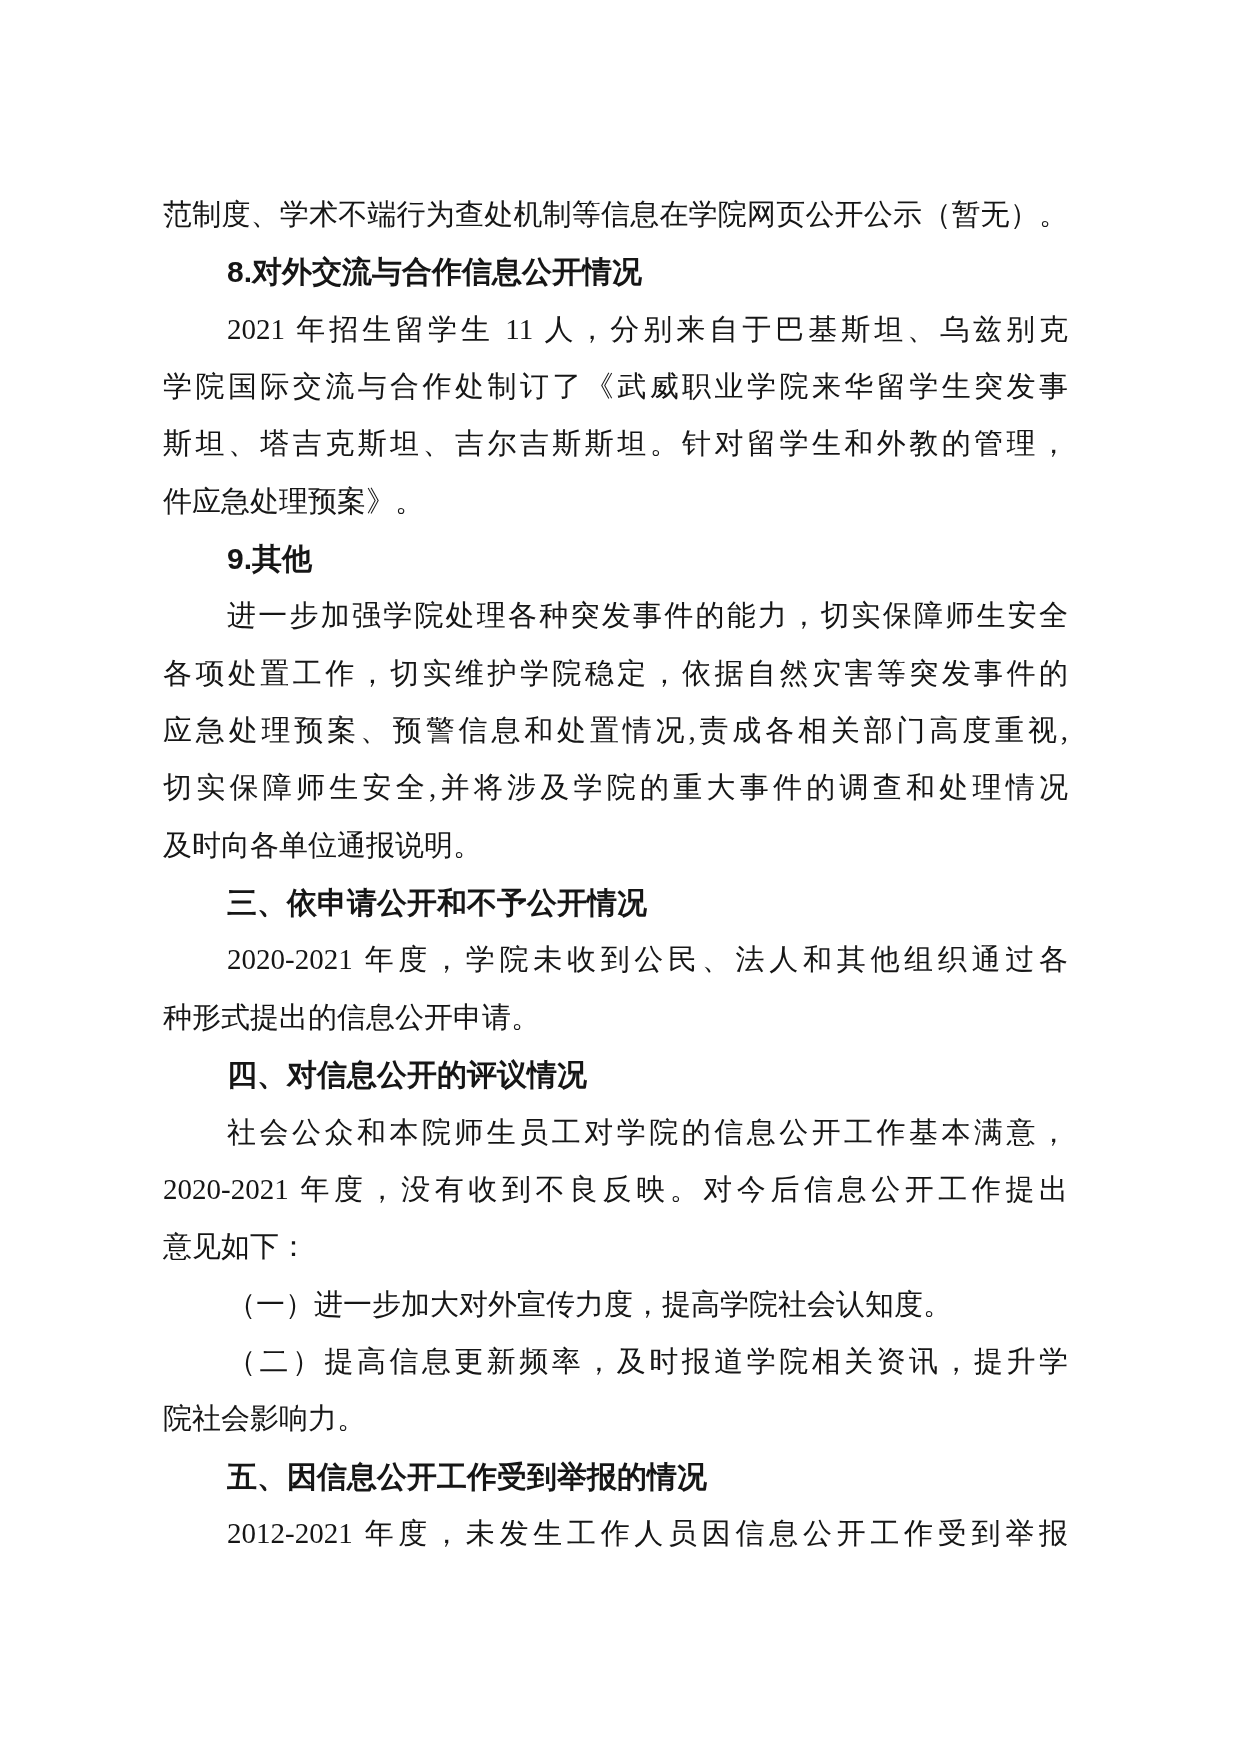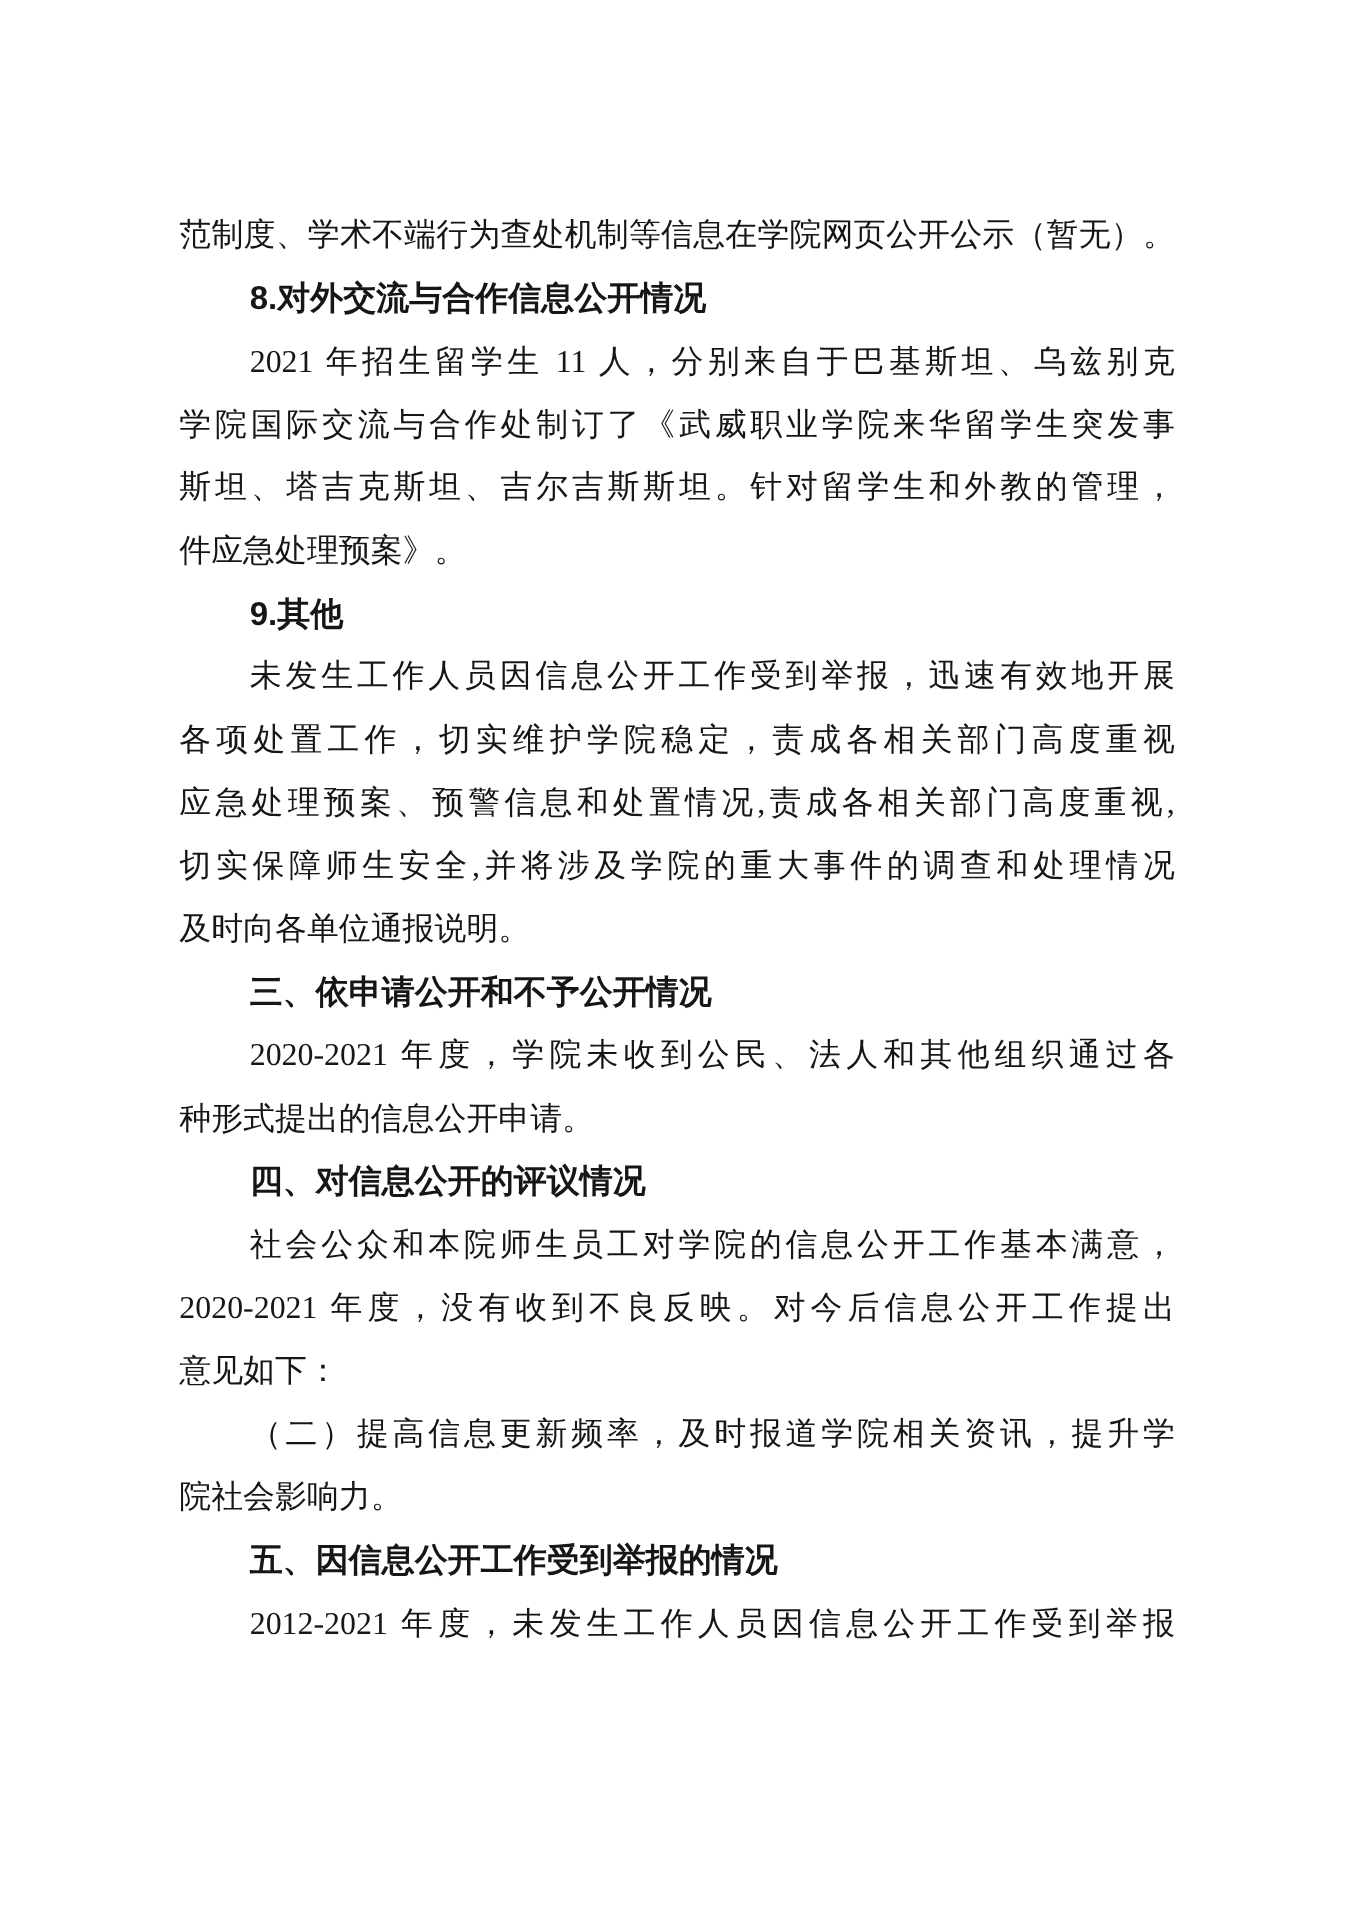--- a/index.html
+++ b/index.html
@@ -51,30 +51,31 @@
 
 <div class="page">
   <div class="content">
     <div class="line body fill">范制度、学术不端行为查处机制等信息在学院网页公开公示（暂无）。</div>
     <div class="line heading indent">8.对外交流与合作信息公开情况</div>
     <div class="line body fill indent">2021 年招生留学生 11 人，分别来自于巴基斯坦、乌兹别克</div>
     <div class="line body fill">学院国际交流与合作处制订了《武威职业学院来华留学生突发事</div>
     <div class="line body fill">斯坦、塔吉克斯坦、吉尔吉斯斯坦。针对留学生和外教的管理，</div>
     <div class="line body">件应急处理预案》。</div>
     <div class="line heading indent">9.其他</div>
-    <div class="line body fill indent">未发生工作人员因信息公开工作受到举报，迅速有效地开展</div>
-    <div class="line body fill">各项处置工作，切实维护学院稳定，责成各相关部门高度重视</div>
+    <div class="line body fill indent">进一步加强学院处理各种突发事件的能力，切实保障师生安全</div>
+    <div class="line body fill">各项处置工作，切实维护学院稳定，依据自然灾害等突发事件的</div>
     <div class="line body fill">应急处理预案、预警信息和处置情况,责成各相关部门高度重视,</div>
     <div class="line body fill">切实保障师生安全,并将涉及学院的重大事件的调查和处理情况</div>
     <div class="line body">及时向各单位通报说明。</div>
     <div class="line heading indent">三、依申请公开和不予公开情况</div>
     <div class="line body fill indent">2020-2021 年度，学院未收到公民、法人和其他组织通过各</div>
     <div class="line body">种形式提出的信息公开申请。</div>
     <div class="line heading indent">四、对信息公开的评议情况</div>
     <div class="line body fill indent">社会公众和本院师生员工对学院的信息公开工作基本满意，</div>
     <div class="line body fill">2020-2021 年度，没有收到不良反映。对今后信息公开工作提出</div>
     <div class="line body">意见如下：</div>
+    <div class="line body indent">（一）进一步加大对外宣传力度，提高学院社会认知度。</div>
     <div class="line body fill indent">（二）提高信息更新频率，及时报道学院相关资讯，提升学</div>
     <div class="line body">院社会影响力。</div>
     <div class="line heading indent">五、因信息公开工作受到举报的情况</div>
     <div class="line body fill indent">2012-2021 年度，未发生工作人员因信息公开工作受到举报</div>
   </div>
 </div>
 
 </body></html>

